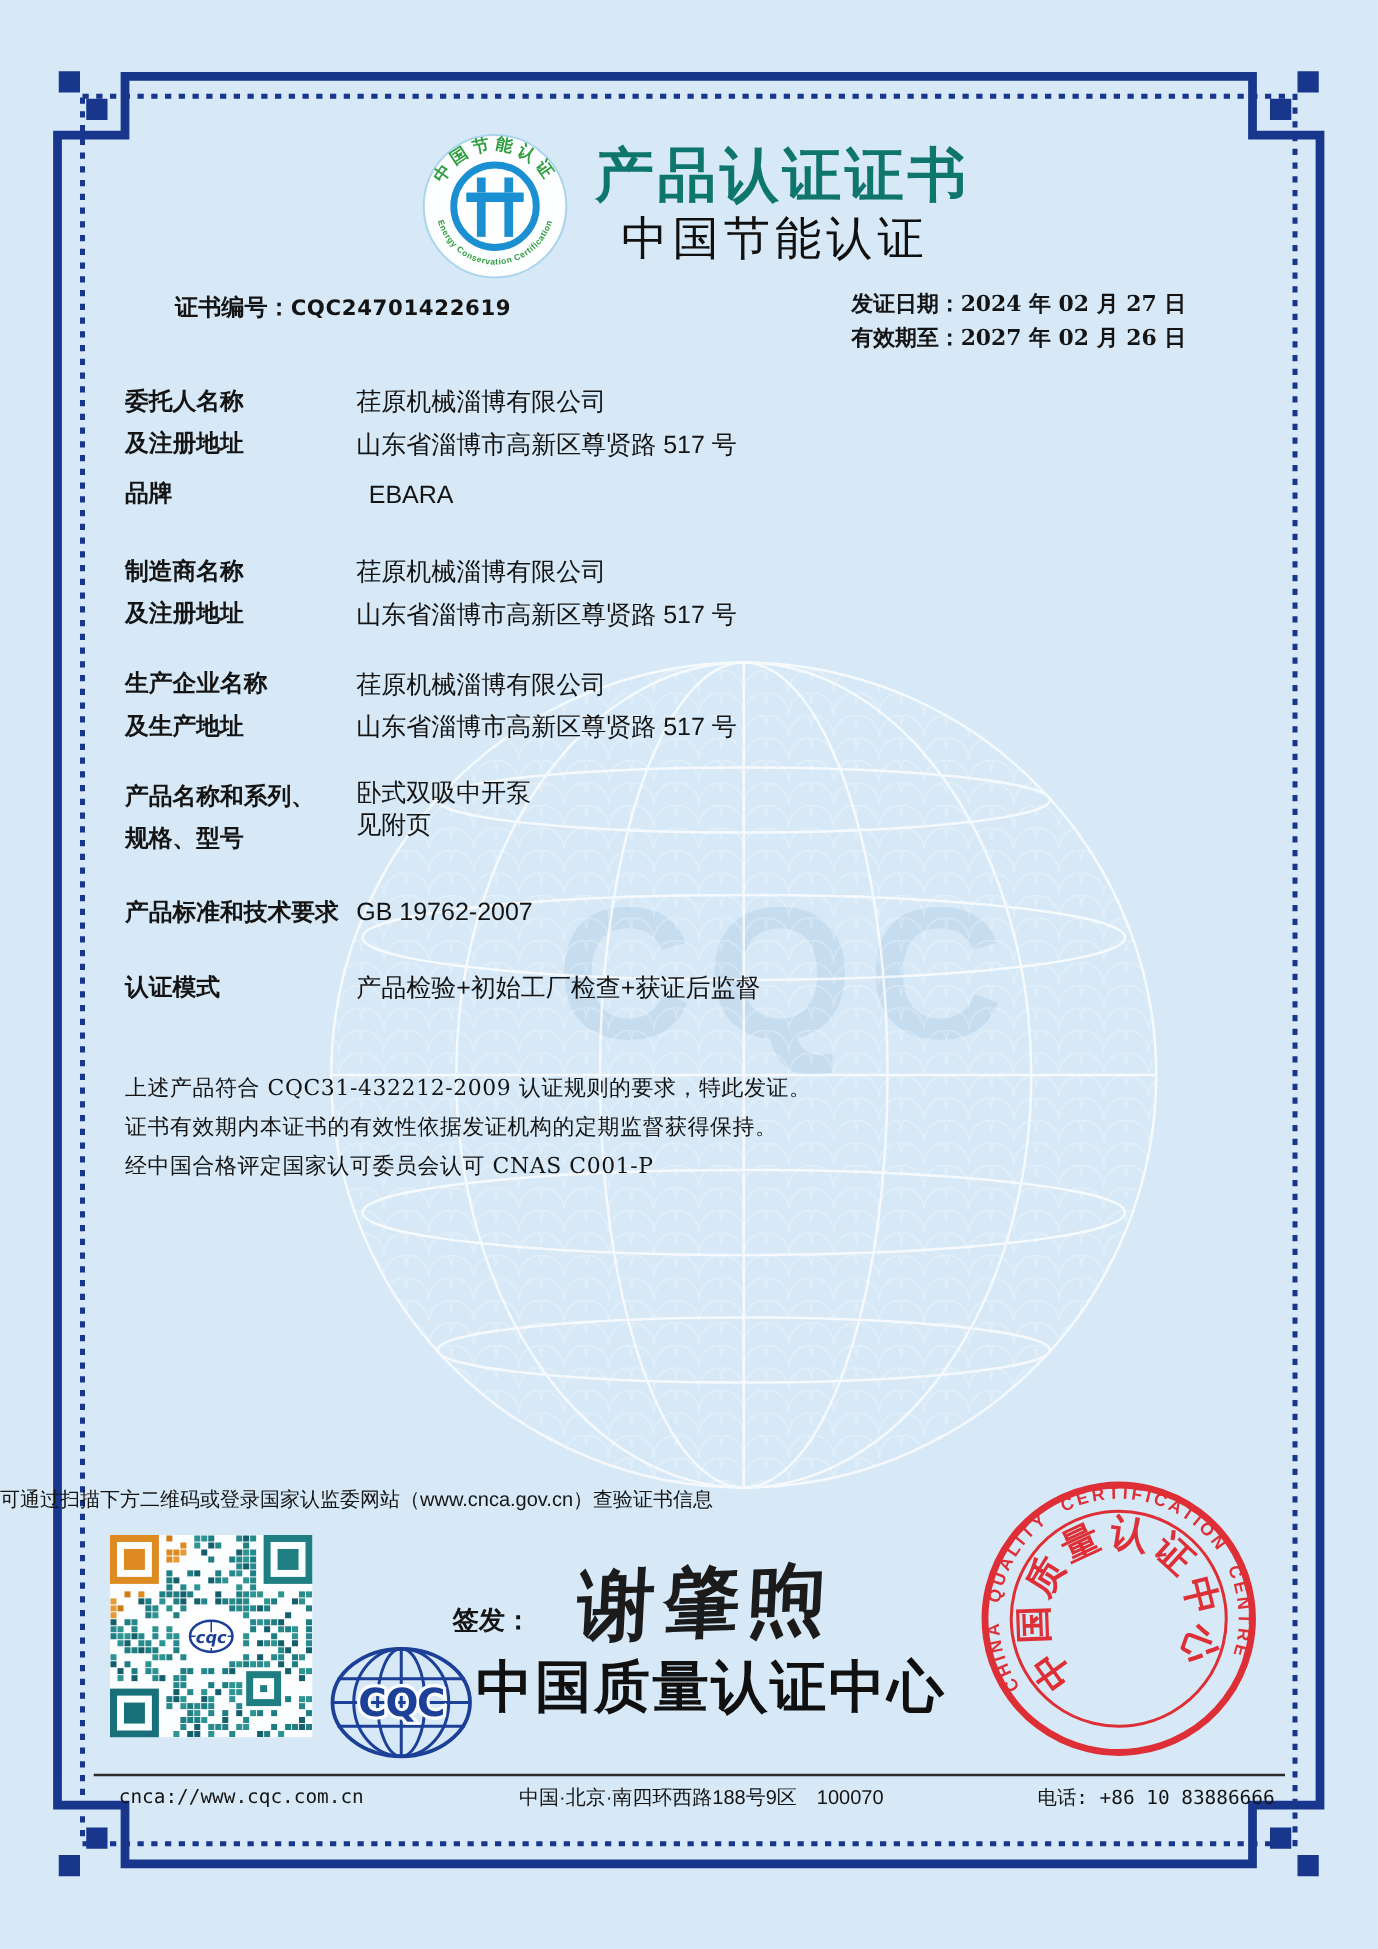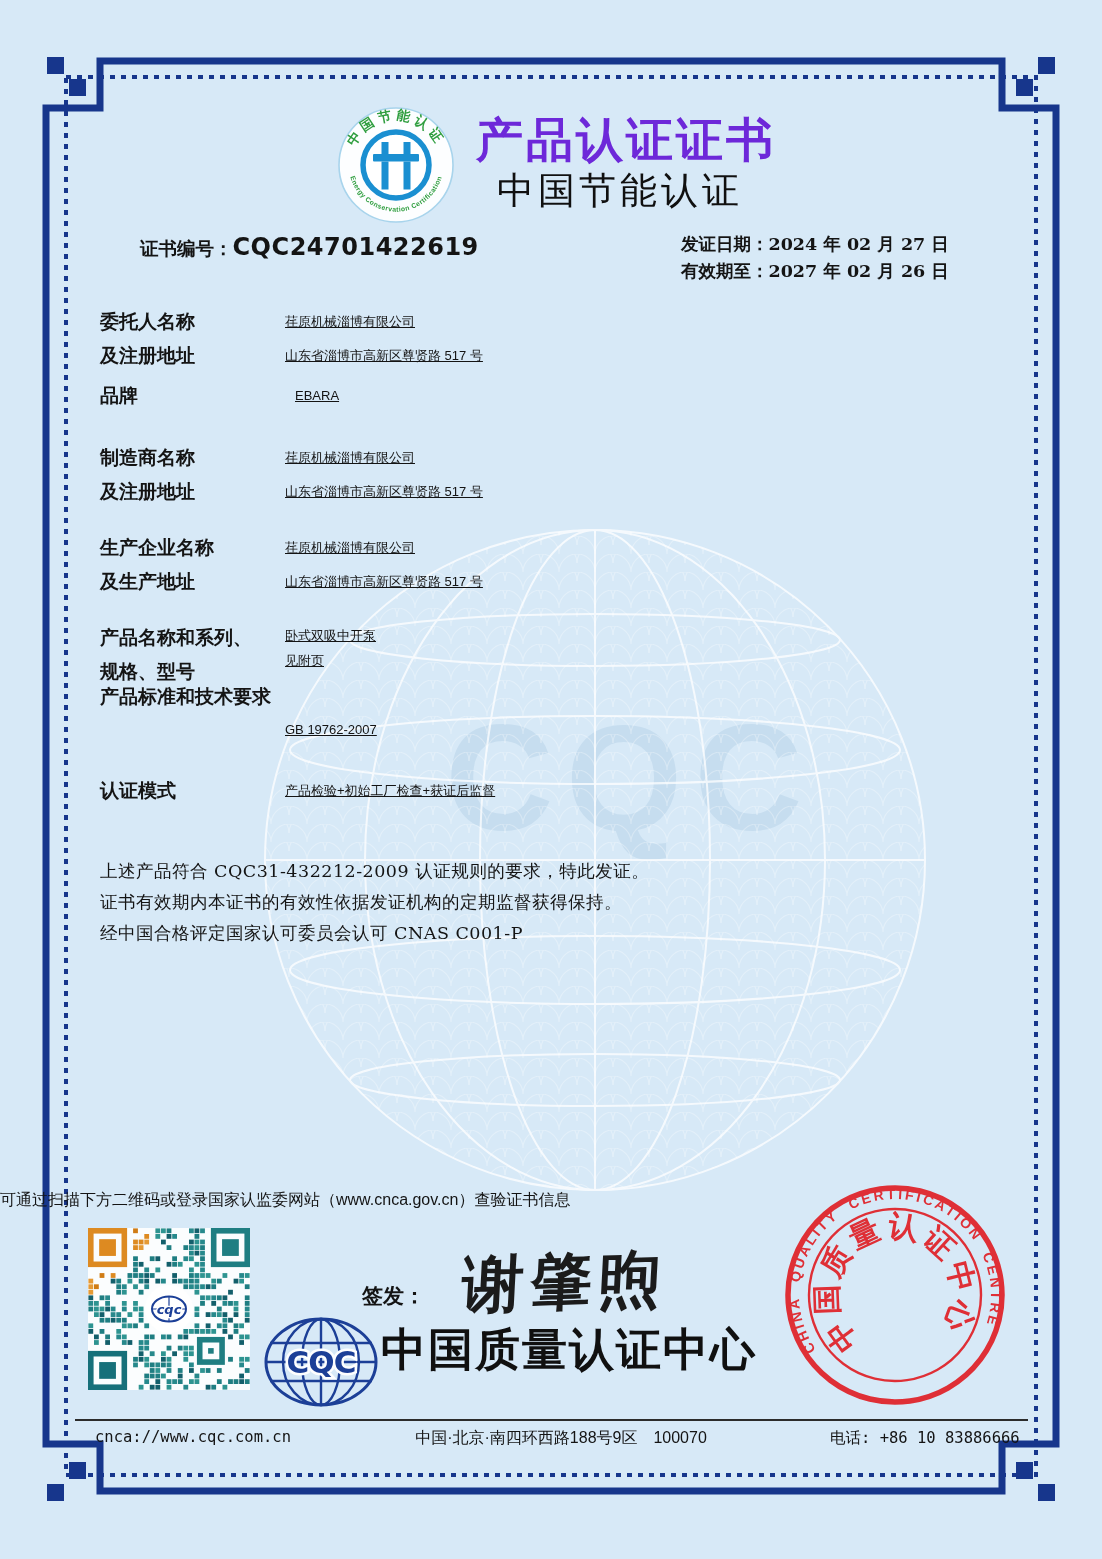--- a/index.html
+++ b/index.html
@@ -3,27 +3,27 @@
 <meta charset="utf-8">
 <style>
   html,body{margin:0;padding:0;background:#d7e9f7;}
   .page{position:relative;width:1102px;height:1559px;background:#d7e9f7;overflow:hidden;
         font-family:"Liberation Sans",sans-serif;color:#141414;}
   .abs{position:absolute;white-space:nowrap;}
   svg{display:block;}
 
   
   .kai{font-family:"DejaVu Serif",serif;font-weight:bold;}
-  .title{font-size:47px;font-weight:800;letter-spacing:3px;color:#6d28d9;}
+  .title{font-size:47px;font-weight:800;letter-spacing:3px;color:#0f766e;}
   .subtitle{font-size:37px;font-weight:400;letter-spacing:4px;color:#101010;}
   .meta{font-size:17.5px;line-height:27px;}
   .certno-label{font-family:"DejaVu Serif",serif;font-weight:bold;font-size:18.5px;}
-  .certno-value{font-family:"DejaVu Sans",sans-serif;font-weight:bold;font-size:24px;letter-spacing:.5px;}
+  .certno-value{font-family:"DejaVu Sans",sans-serif;font-weight:bold;font-size:17px;letter-spacing:.5px;}
   .field-label{font-size:19px;font-weight:bold;line-height:34px;}
-  .field-value{font-size:13px;font-weight:400;line-height:34px;text-decoration:underline;}
+  .field-value{font-size:20px;font-weight:400;line-height:34px;}
   .field-value.tight{line-height:25px;}
   .statement{font-family:"DejaVu Serif",serif;font-size:17.5px;line-height:31px;letter-spacing:.5px;margin-top:46px;}
   .note{font-size:16px;text-align:left;left:0;right:0;}
   .sign-label{font-family:"DejaVu Serif",serif;font-weight:bold;font-size:21px;}
   .signature{font-family:"DejaVu Serif",serif;font-weight:bold;font-size:62px;
              transform:rotate(-2deg) skewX(-5deg);letter-spacing:6px;color:#1b1b1b;}
   .org-name{font-family:"DejaVu Serif",serif;font-weight:600;font-size:45px;letter-spacing:2px;color:#101010;}
   .footer-rule{background:#2b2b2b;height:2px;}
   .footer-text{font-size:15.5px;}
   .mono{font-family:"DejaVu Sans Mono",monospace;}
@@ -142,21 +142,21 @@
 
   <div class="abs field-label" style="left:100px;top:621px;">
     <div>产品名称和系列、</div>
     <div>规格、型号</div>
   </div>
   <div class="abs field-value tight" style="left:285px;top:623px;">
     <div>卧式双吸中开泵</div>
     <div>见附页</div>
   </div>
 
-  <div class="abs field-label" style="left:100px;top:680px;">
+  <div class="abs field-label" style="left:100px;top:714px;">
     <div>产品标准和技术要求</div>
   </div>
   <div class="abs field-value" style="left:285px;top:713px;">
     <div>GB 19762-2007</div>
   </div>
 
   <div class="abs field-label" style="left:100px;top:774px;">
     <div>认证模式</div>
   </div>
   <div class="abs field-value" style="left:285px;top:774px;">

